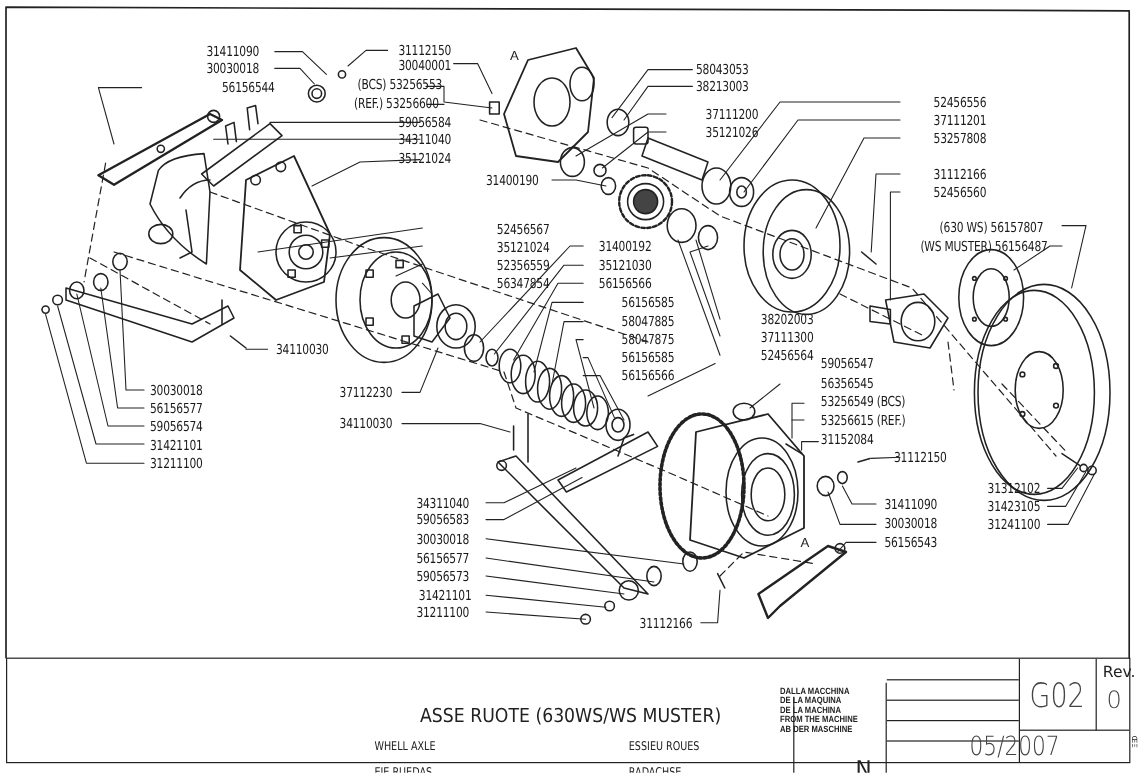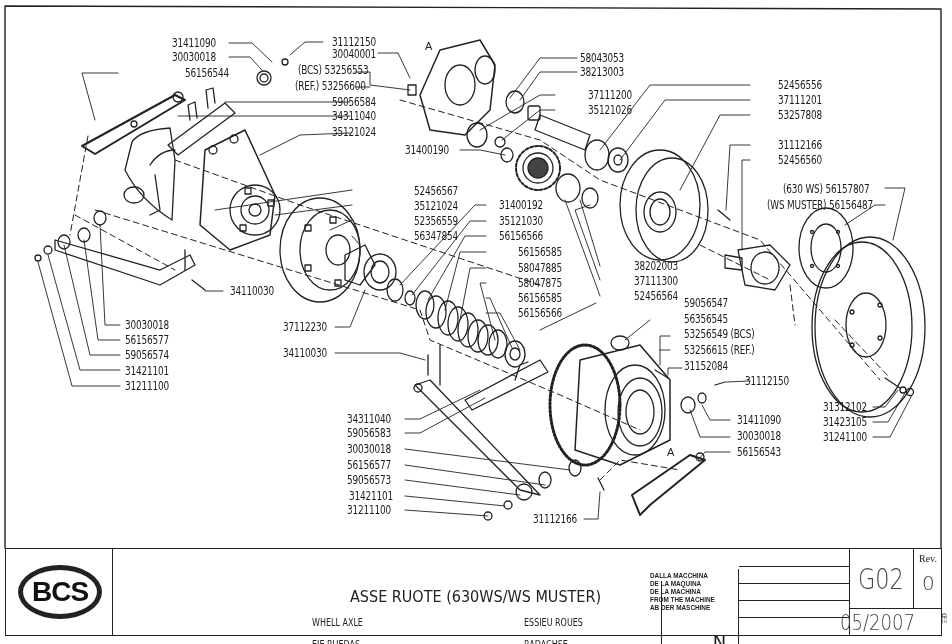--- a/index.html
+++ b/index.html
@@ -354,25 +354,20 @@
   <span class="lbl" style="left:347px;top:413px;">34311040</span>
   <span class="lbl" style="left:347px;top:427px;">59056583</span>
   <span class="lbl" style="left:347px;top:443px;">30030018</span>
   <span class="lbl" style="left:347px;top:459px;">56156577</span>
   <span class="lbl" style="left:347px;top:474px;">59056573</span>
   <span class="lbl" style="left:349px;top:490px;">31421101</span>
   <span class="lbl" style="left:347px;top:504px;">31211100</span>
   <span class="lbl" style="left:533px;top:513px;">31112166</span>
 
   <div id="tb">
-    <div class="cell" style="left:0;width:107px;">
-      <div class="logo-oval">
-        <span class="logo-txt">BCS</span>
-      </div>
-    </div>
     <div class="cell" style="left:294px;width:362px;margin-top:32px;">
       <div class="ttl" style="left:50px;top:6px;font-size:16px;transform:scaleX(0.9);transform-origin:left top;">ASSE RUOTE (630WS/WS MUSTER)</div>
       <div class="ttl small-caps" style="left:12px;top:36px;">WHELL AXLE</div>
       <div class="ttl small-caps" style="left:12px;top:58px;">EJE RUEDAS</div>
       <div class="ttl small-caps" style="left:224px;top:36px;">ESSIEU ROUES</div>
       <div class="ttl small-caps" style="left:224px;top:58px;">RADACHSE</div>
     </div>
     <div class="cell" style="left:641px;width:92px;margin-top:20px;">
       <div class="mach" style="left:3px;top:3px;">
         <div>DALLA MACCHINA</div>
@@ -386,21 +381,21 @@
     <div class="cell" style="left:733px;width:111px;">
       <div style="position:absolute;left:0;right:0;top:17px;border-top:1.2px solid #222;"></div>
       <div style="position:absolute;left:0;right:0;top:34px;border-top:1.2px solid #222;"></div>
       <div style="position:absolute;left:0;right:0;top:51px;border-top:1.2px solid #222;"></div>
       <div style="position:absolute;left:0;right:0;top:68px;border-top:1.2px solid #222;"></div>
     </div>
     <div class="cell" style="left:844px;width:64px;height:60px;border-bottom:1.2px solid #222;text-decoration:underline;">
       <div class="ttl" style="left:8px;top:14px;font-size:28px;font-weight:200;color:#444;transform:scaleX(0.8);transform-origin:left top;">G02</div>
     </div>
     <div style="position:absolute;left:908px;top:0;width:27px;height:60px;border-bottom:1.2px solid #222;box-sizing:border-box;">
-      <div class="ttl" style="left:5px;top:4px;font-size:10px;font-family:Liberation Serif, serif;">Rev.</div>
+      <div class="ttl" style="left:5px;top:4px;font-size:13px;">Rev.</div>
       <div class="ttl" style="left:8px;top:22px;font-size:20px;font-weight:200;color:#444;">0</div>
     </div>
-    <div style="position:absolute;left:828px;top:60px;width:91px;height:26px;">
+    <div style="position:absolute;left:796px;top:60px;width:91px;height:26px;">
       <div class="ttl" style="left:6px;top:1px;font-size:22px;font-weight:200;color:#444;transform:scaleX(0.82);transform-origin:left top;">05/2007</div>
     </div>
   </div>
   <div class="ttl" style="left:941px;top:613px;font-size:6px;writing-mode:vertical-rl;">ŒΞ</div>
 </div>
 
 </body></html>

